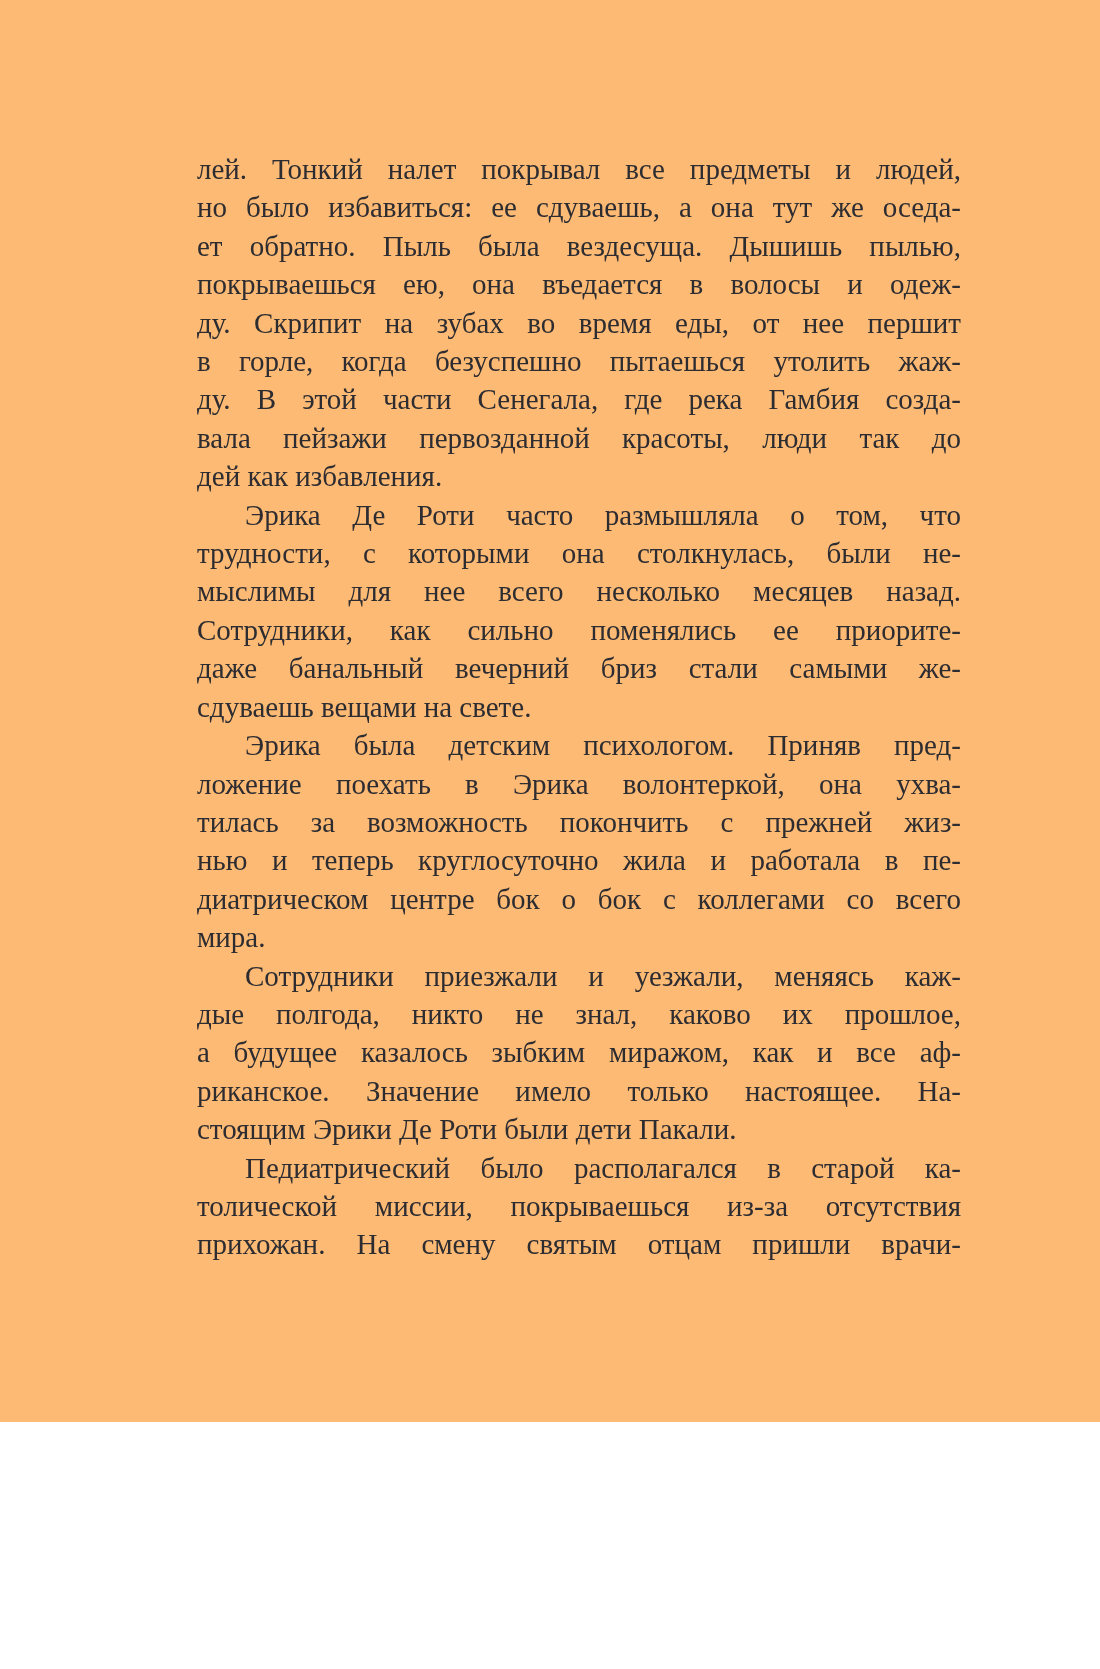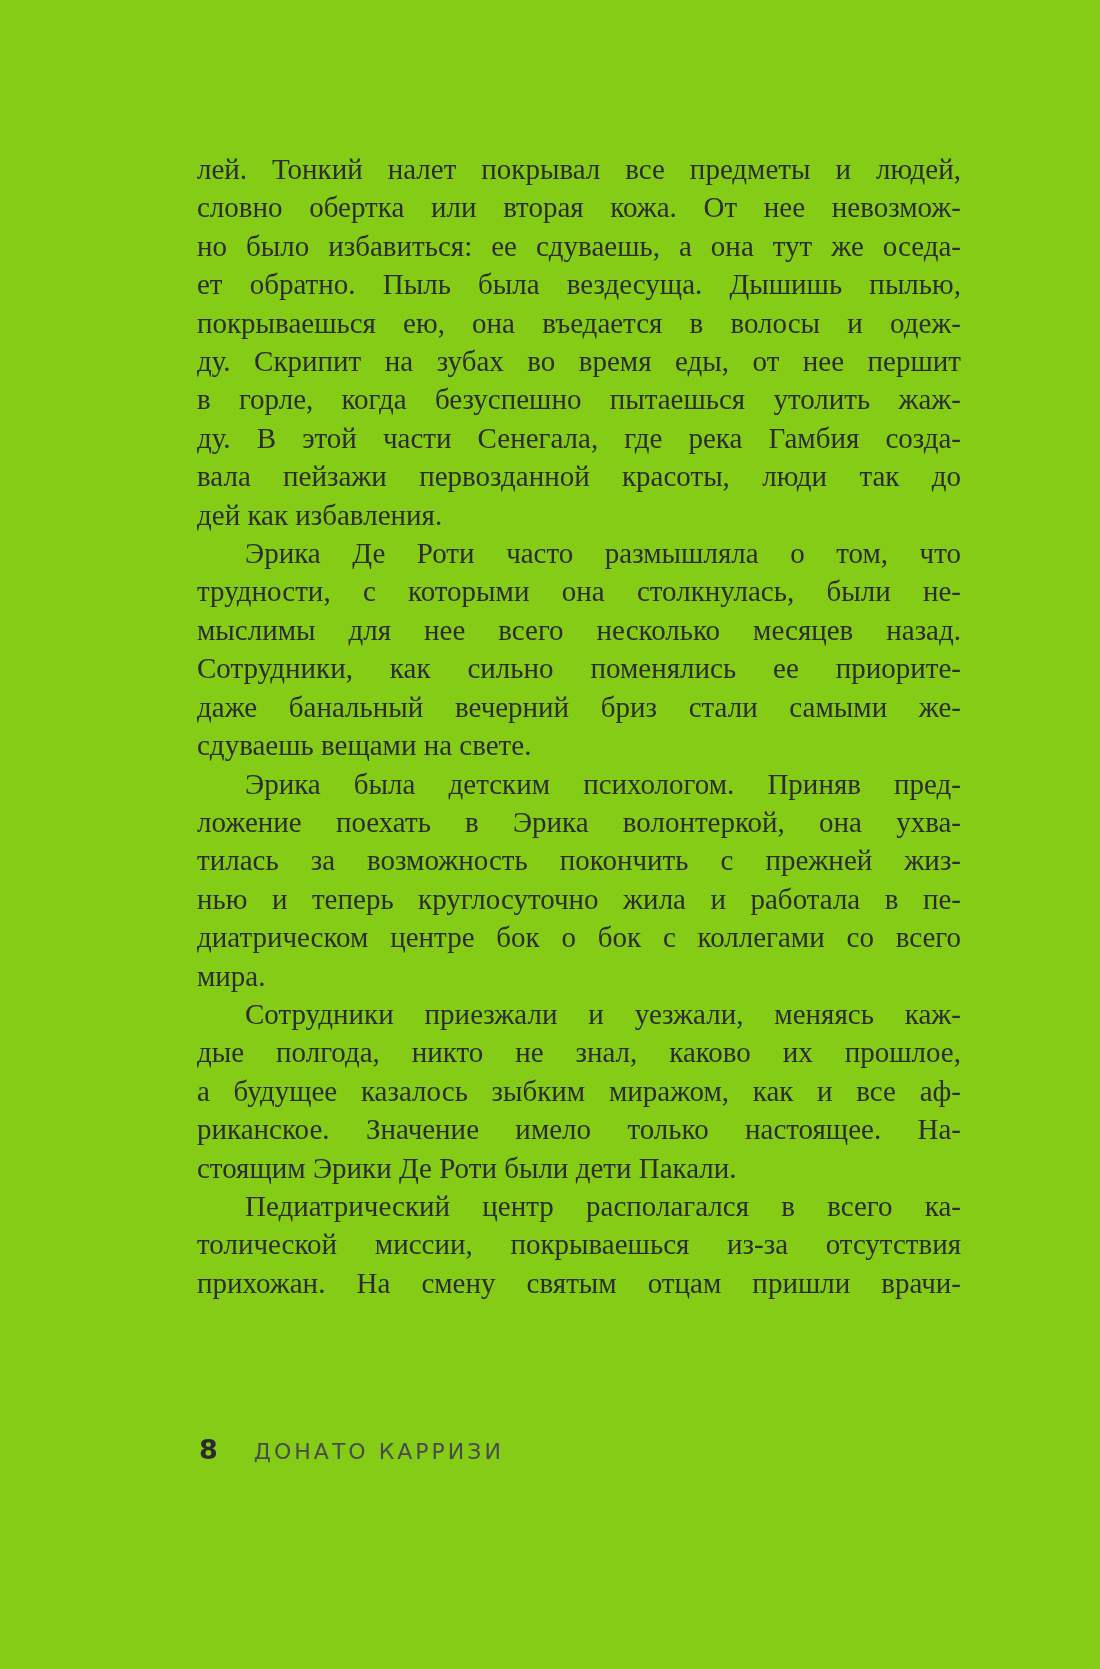--- a/index.html
+++ b/index.html
@@ -3,22 +3,22 @@
 <meta charset="utf-8">
 <style>
   html, body {
     margin: 0;
     padding: 0;
     background: #ffffff;
   }
   .page {
     position: relative;
     width: 1100px;
-    height: 1669px;
-    background: #84cc16;
+    height: 1422px;
+    background: #fdba74;
     font-family: "Liberation Serif", serif;
     overflow: hidden;
   }
   .text-block {
     position: absolute;
     left: 197px;
     top: 150px;
     width: 764px;
     color: #2c2c31;
     font-size: 29px;
@@ -59,21 +59,20 @@
   }
 </style>
 </head>
 <body>
 
 <div class="page">
 
   <div class="text-block">
       <div class="paragraph">
         <div class="line">лей. Тонкий налет покрывал все предметы и людей,</div>
-        <div class="line">словно обертка или вторая кожа. От нее невозмож-</div>
         <div class="line">но было избавиться: ее сдуваешь, а она тут же оседа-</div>
         <div class="line">ет обратно. Пыль была вездесуща. Дышишь пылью,</div>
         <div class="line">покрываешься ею, она въедается в волосы и одеж-</div>
         <div class="line">ду. Скрипит на зубах во время еды, от нее першит</div>
         <div class="line">в горле, когда безуспешно пытаешься утолить жаж-</div>
         <div class="line">ду. В этой части Сенегала, где река Гамбия созда-</div>
         <div class="line">вала пейзажи первозданной красоты, люди так до</div>
         <div class="line no-justify-last">дей как избавления.</div>
       </div>
       <div class="paragraph">
@@ -93,21 +92,21 @@
         <div class="line no-justify-last">мира.</div>
       </div>
       <div class="paragraph">
         <div class="line indent">Сотрудники приезжали и уезжали, меняясь каж-</div>
         <div class="line">дые полгода, никто не знал, каково их прошлое,</div>
         <div class="line">а будущее казалось зыбким миражом, как и все аф-</div>
         <div class="line">риканское. Значение имело только настоящее. На-</div>
         <div class="line no-justify-last">стоящим Эрики Де Роти были дети Пакали.</div>
       </div>
       <div class="paragraph">
-        <div class="line indent">Педиатрический центр располагался в всего ка-</div>
+        <div class="line indent">Педиатрический было располагался в старой ка-</div>
         <div class="line">толической миссии, покрываешься из-за отсутствия</div>
         <div class="line">прихожан. На смену святым отцам пришли врачи-</div>
       </div>
     </div>
 
   <div class="footer">
     <span class="page-number">8</span>
     <span class="running-author">ДОНАТО КАРРИЗИ</span>
   </div>
 

